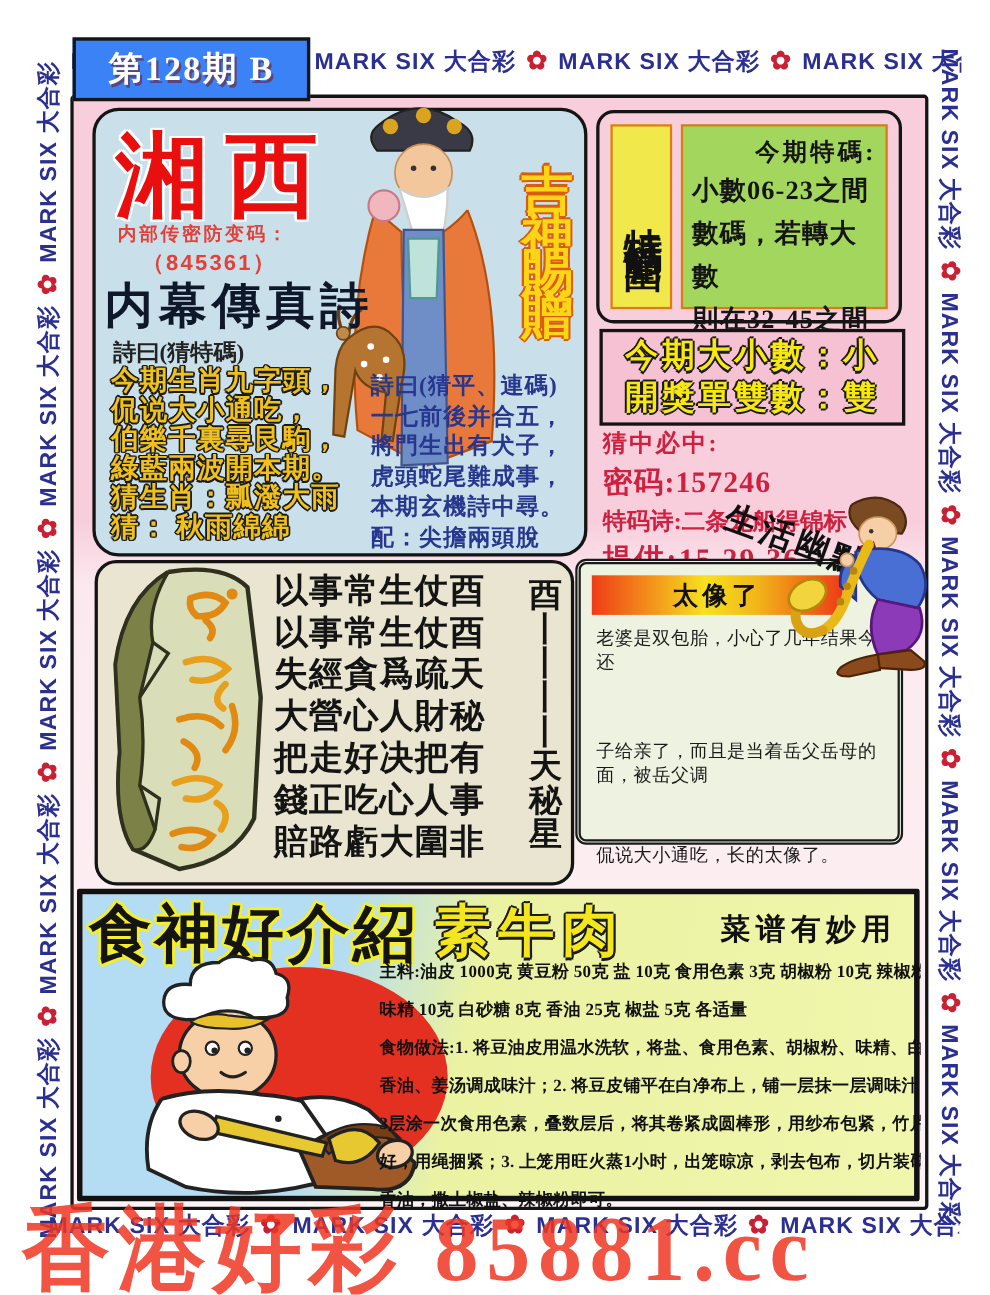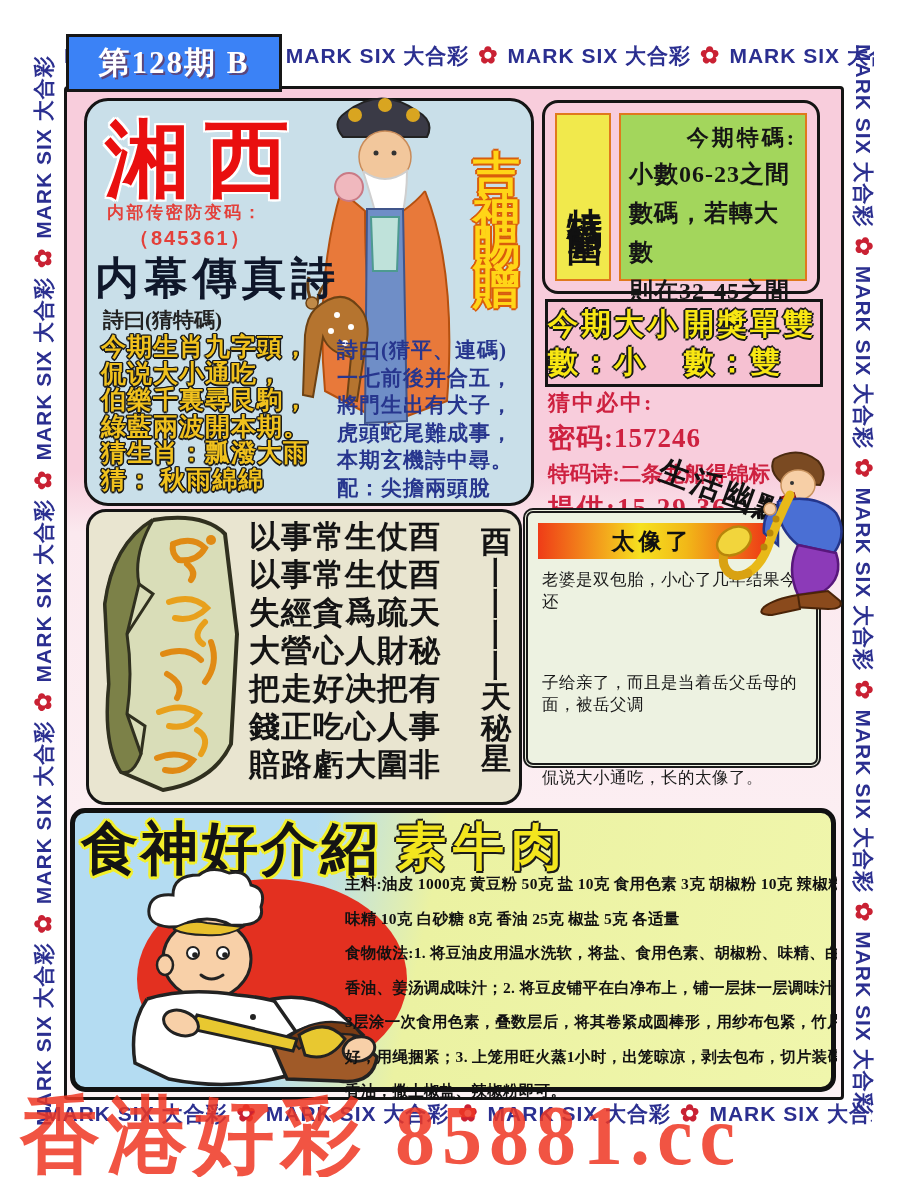--- a/index.html
+++ b/index.html
@@ -54,21 +54,21 @@
     border:3px solid #141414;border-radius:16px;z-index:2;display:flex;gap:8px;padding:10px;box-sizing:border-box;}
   .spec-vert{width:52px;background:#f1e94c;border:2px solid #e0791c;display:flex;align-items:center;
     justify-content:center;writing-mode:vertical-rl;text-orientation:upright;font-size:35px;
     font-weight:bold;font-family:"Liberation Serif",serif;letter-spacing:9px;color:#111;}
   .spec-green{flex:1;background:#a3d65c;border:2px solid #e0791c;padding:6px 8px;
     font-family:"Liberation Serif",serif;font-weight:bold;color:#151515;font-size:24px;line-height:39px;letter-spacing:1px;}
   .spec-green div:first-child{text-align:right;font-size:22px;letter-spacing:3px;line-height:34px;}
 
   
   .size-box{position:absolute;left:545px;top:299px;width:272px;height:82px;background:#f6c1d2;
-    border:3px solid #141414;z-index:2;display:flex;flex-direction:row;align-items:center;
+    border:3px solid #141414;z-index:2;display:flex;flex-direction:column;align-items:center;
     justify-content:center;font-family:"Liberation Serif",serif;font-weight:bold;font-size:30px;
     color:#f8e713;letter-spacing:3px;line-height:38px;
     text-shadow:-2px 0 #1a1a1a,2px 0 #1a1a1a,0 -2px #1a1a1a,0 2px #1a1a1a,-1px -1px #1a1a1a,1px 1px #1a1a1a;}
 
   
   .must-win{position:absolute;left:548px;top:388px;width:280px;z-index:2;color:#ce2140;
     font-weight:bold;font-family:"Liberation Serif",serif;}
   .mw-h{font-size:22px;letter-spacing:2px;}
   .mw-pass{font-size:27px;margin-top:2px;letter-spacing:1px;}
   .mw-poem{font-size:21.5px;margin-top:3px;}
@@ -93,21 +93,21 @@
   .humor-corner{position:absolute;left:128px;top:-42px;font-size:31px;font-weight:bold;color:#111;
     transform:rotate(20deg);letter-spacing:3px;font-family:"Liberation Serif",serif;z-index:4;}
   .sax-art{position:absolute;left:150px;top:-64px;width:190px;height:170px;z-index:5;}
   .humor-lines{position:absolute;left:14px;top:56px;width:272px;font-size:16.5px;color:#1a1a1a;
     letter-spacing:.5px;font-family:"Liberation Serif",serif;}
   .humor-lines div:nth-child(1){margin-bottom:59px;}
   .humor-lines div:nth-child(2){margin-bottom:51px;}
 
   
   .recipe-box{position:absolute;left:70px;top:808px;width:766px;height:284px;border:5px solid #111;
-    border-radius:15px;z-index:2;box-sizing:border-box;
+    border-radius:2px;z-index:2;box-sizing:border-box;
     background:linear-gradient(102deg,#b4dcf2 0%,#b4dcf2 30%,#ebf2a2 46%,#f0f6ac 100%);}
   .recipe-title{position:absolute;left:6px;top:-2px;font-size:57px;font-weight:bold;
     font-family:"Liberation Serif",serif;color:#141414;letter-spacing:3px;
     text-shadow:-2.5px 0 #f3ef2a,2.5px 0 #f3ef2a,0 -2.5px #f3ef2a,0 2.5px #f3ef2a,-2px -2px #f3ef2a,2px 2px #f3ef2a,-2px 2px #f3ef2a,2px -2px #f3ef2a;}
   .chef-art{position:absolute;left:2px;top:54px;width:340px;height:222px;}
   .dish-name{position:absolute;left:320px;top:0px;font-size:51px;font-weight:bold;
     font-family:"Liberation Serif",serif;color:#f3e51e;letter-spacing:7px;
     text-shadow:-2px 0 #1a1a1a,2px 0 #1a1a1a,0 -2px #1a1a1a,0 2px #1a1a1a,-1.5px -1.5px #1a1a1a,1.5px 1.5px #1a1a1a;}
   .recipe-corner{position:absolute;right:16px;top:14px;font-size:27px;font-weight:bold;
     font-family:"Liberation Serif",serif;letter-spacing:5px;color:#111;}
@@ -286,20 +286,21 @@
       <path d="M196 132 Q230 126 258 142 L286 168 L266 196 L224 172 Z" fill="#ffffff" stroke="#222" stroke-width="3.5"></path>
       <path d="M196 180 Q230 150 270 162 L300 190 Q296 218 262 214 L210 212 Z" fill="#a05a28" stroke="#222" stroke-width="3.5"></path>
       <path d="M212 170 Q240 148 276 158 L286 170 Q252 160 222 182 Z" fill="#7a3c14" stroke="#222" stroke-width="2"></path>
       <path d="M120 148 L220 172 L216 184 L114 162 Z" fill="#e8c830" stroke="#222" stroke-width="3"></path>
       <path d="M222 168 Q250 150 268 172 Q252 196 228 188 Z" fill="#e8c830" stroke="#222" stroke-width="3"></path>
       <ellipse cx="104" cy="156" rx="18" ry="12" fill="#f8d0a8" stroke="#222" stroke-width="3" transform="rotate(20 104 156)"></ellipse>
       <ellipse cx="282" cy="182" rx="16" ry="12" fill="#f8d0a8" stroke="#222" stroke-width="3" transform="rotate(-15 282 182)"></ellipse>
       <circle cx="176" cy="150" r="3" fill="#222"></circle>
     </svg>
     <div class="dish-name">素牛肉</div>
+    <div class="recipe-corner">菜谱有妙用</div>
     <div class="recipe-lines">
         <div>主料:油皮 1000克 黄豆粉 50克 盐 10克 食用色素 3克 胡椒粉 10克 辣椒粉 25克</div>
         <div>味精 10克 白砂糖 8克 香油 25克 椒盐 5克 各适量</div>
         <div>食物做法:1. 将豆油皮用温水洗软，将盐、食用色素、胡椒粉、味精、白糖、</div>
         <div>香油、姜汤调成味汁；2. 将豆皮铺平在白净布上，铺一层抹一层调味汁，隔</div>
         <div>3层涂一次食用色素，叠数层后，将其卷紧成圆棒形，用纱布包紧，竹片夹</div>
         <div>好，用绳捆紧；3. 上笼用旺火蒸1小时，出笼晾凉，剥去包布，切片装碟，淋</div>
         <div>香油，撒上椒盐、辣椒粉即可。</div>
       </div>
   </div>

